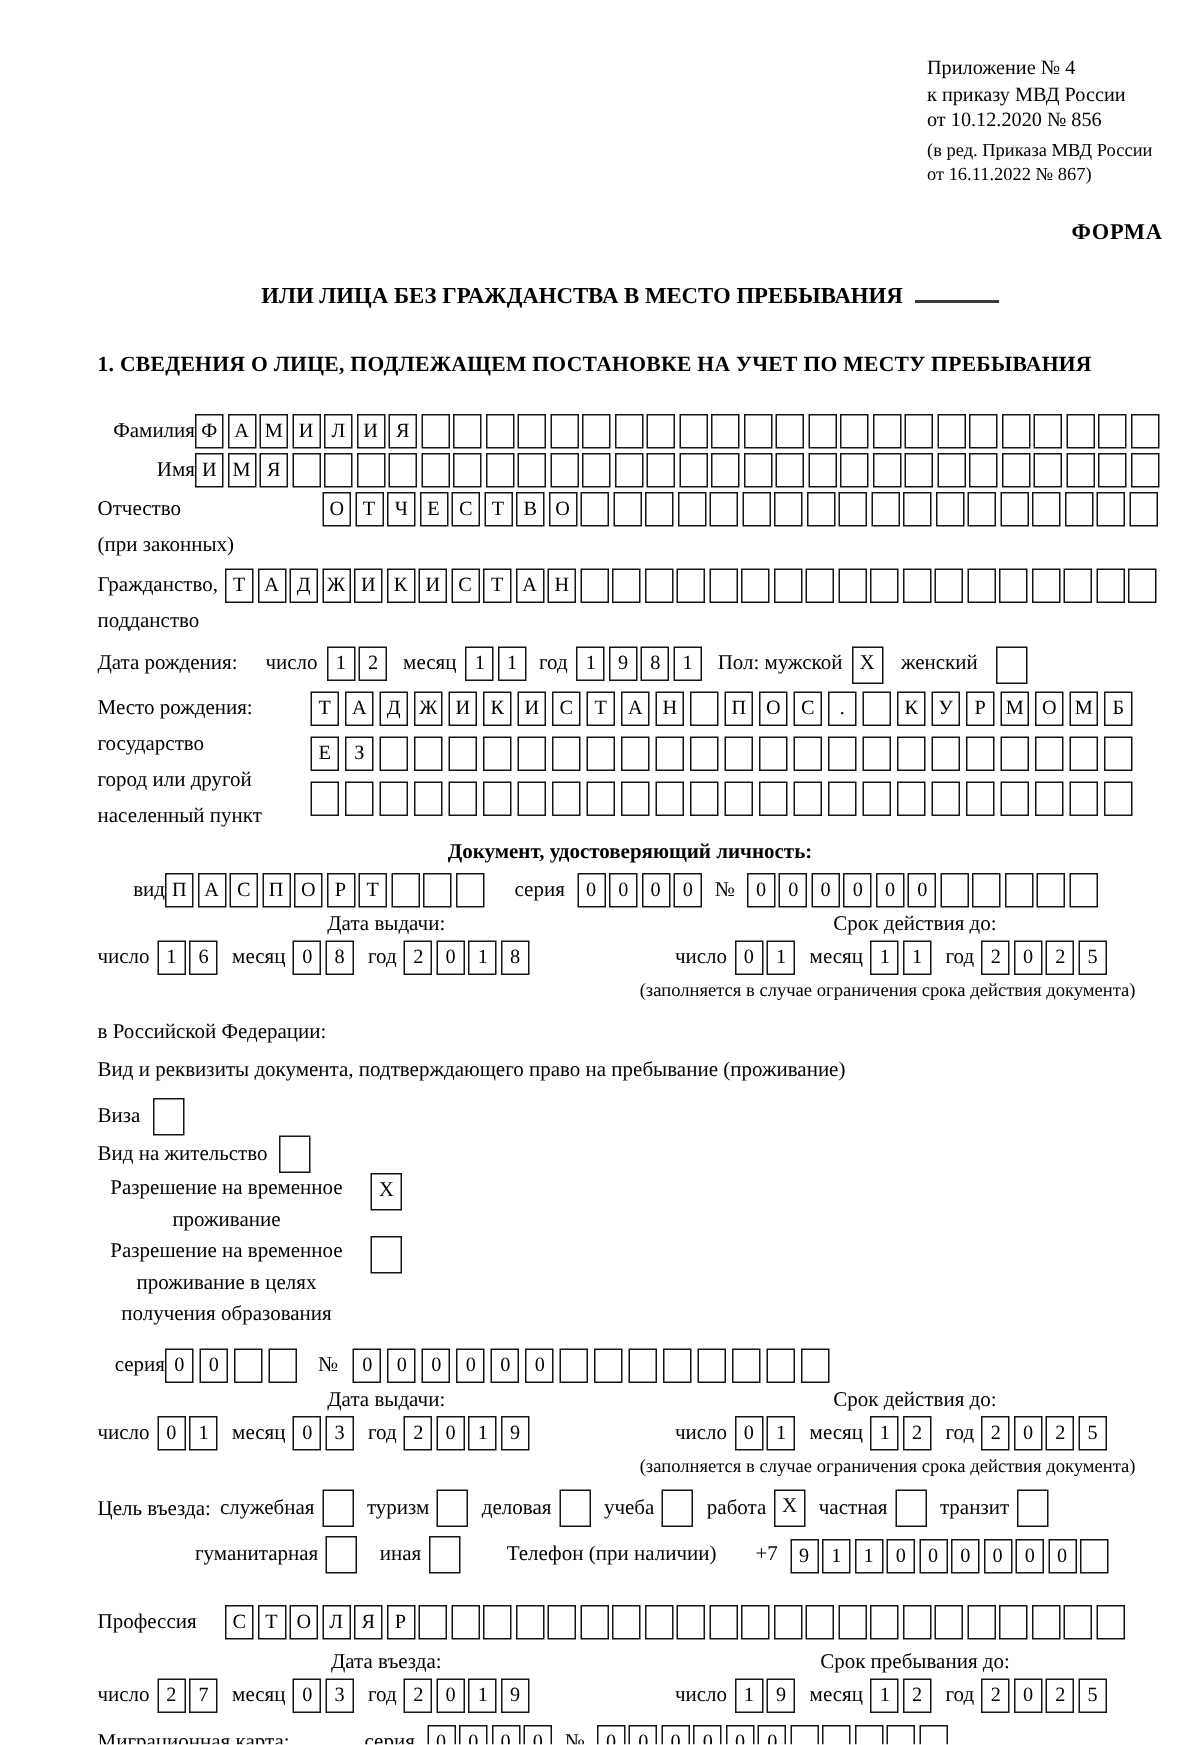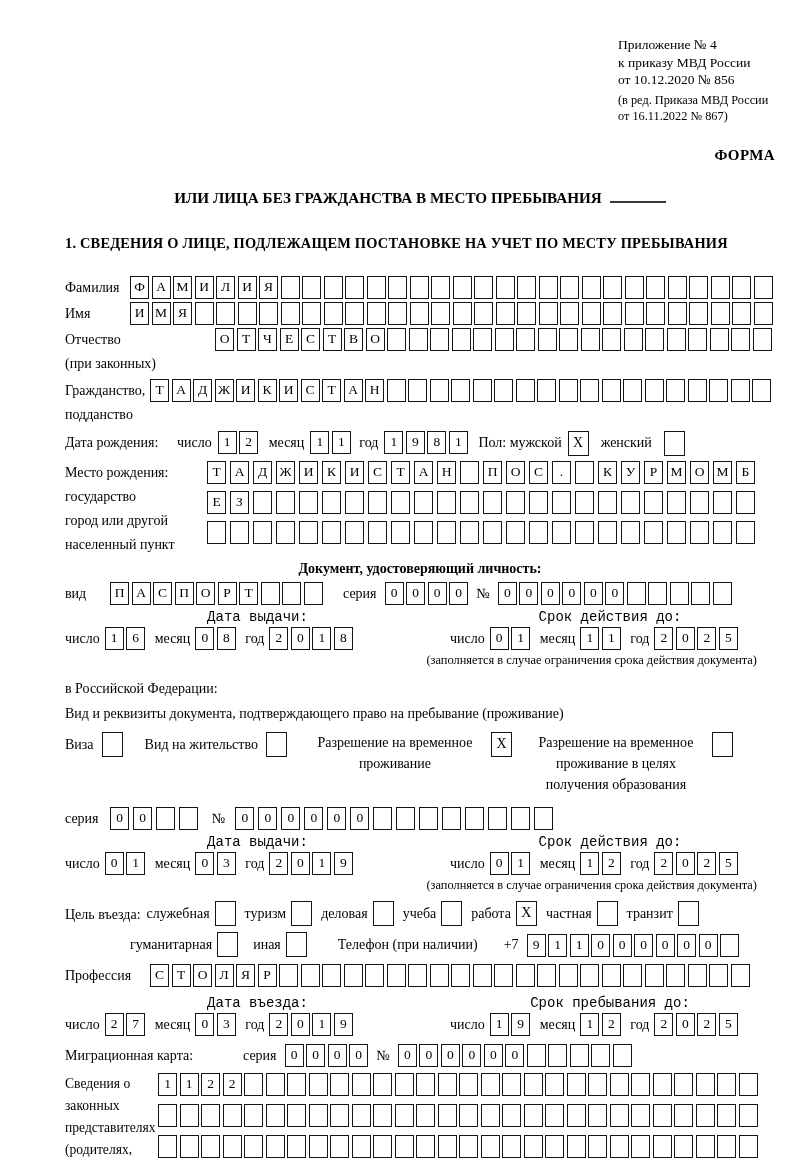--- a/index.html
+++ b/index.html
@@ -13,48 +13,48 @@
   .header-block{margin-left:553px;line-height:1.3;font-size:13.5px;}
   .header-note{font-size:12.3px;margin-top:4px;line-height:1.3;}
   .forma{text-align:right;font-weight:bold;font-size:15px;margin-top:22px;letter-spacing:.4px;}
   .title{text-align:center;font-weight:bold;font-size:15.2px;margin-top:22px;line-height:1.55;}
   .title-underline{display:inline-block;width:56px;border-bottom:2px solid #3a3a3a;height:13px;margin-left:8px;}
   .sec-heading{font-weight:bold;font-size:14.4px;margin-top:26px;margin-bottom:24px;letter-spacing:.2px;}
 
   .row{display:flex;align-items:flex-start;margin-bottom:3px;}
   .lbl{flex:none;line-height:23px;}
   .lbl2{line-height:24px;}
-  .w65{width:65px;} .w85{width:85px;} .w150{width:150px;} .w105{width:106px;} .w45{width:45px;}
+  .w65{width:65px;text-align:right;} .w85{width:85px;} .w150{width:150px;} .w105{width:106px;} .w45{width:45px;text-align:right;}
   .cells{display:inline-flex;flex:none;}
   .cell{
     box-sizing:border-box;flex:none;width:19px;height:23px;border:1.7px solid #151515;
     margin-right:2.5px;text-align:center;font-size:13.5px;line-height:19px;
   }
   .cells.wide .cell{margin-right:4px;}
   .checkbox{
     box-sizing:border-box;flex:none;width:21px;height:25px;border:1.7px solid #151515;
     text-align:center;font-size:14px;line-height:21px;display:inline-block;
   }
   .mini-lbl{line-height:23px;flex:none;}
   .gap6{margin-left:6px;} .gap8{margin-left:8px;} .gap12{margin-left:12px;}
 
   .dategroup{display:inline-flex;align-items:flex-start;}
   .dategroup .mini-lbl{margin-right:5px;}
   .dategroup .cells{margin-right:7px;}
 
   .center-heading{text-align:center;font-weight:bold;font-size:14px;margin:4px 0 5px 0;}
-  .twocol-head{display:flex;margin-top:4px;font-family:Liberation Mono, monospace;}
+  .twocol-head{display:flex;margin-top:4px;}
   .col-l{width:385px;text-align:center;flex:none;}
   .col-r{width:320px;text-align:center;flex:none;}
   .twocol{display:flex;align-items:flex-start;margin-top:2px;}
   .dg-left{width:385px;flex:none;}
   .validity-note{text-align:right;font-size:12.4px;padding-right:18px;margin:3px 0 8px 0;}
 
   .plain-line{line-height:25px;}
-  .opts-row{display:flex;align-items:flex-start;margin-top:6px;margin-bottom:12px;}
+  .opts-row{display:flex;align-items:flex-start;margin-top:6px;margin-bottom:12px;flex-direction:column;}
   .opt-inline{display:inline-flex;align-items:flex-start;margin-right:22px;}
   .opt-inline .lbl{margin-right:8px;line-height:25px;}
   .opt-block{display:inline-flex;align-items:flex-start;margin-right:18px;}
   .opt-text{width:172px;text-align:center;line-height:21px;margin-right:10px;}
 
   .purpose-row{display:flex;align-items:flex-end;flex-wrap:nowrap;margin-top:8px;}
   .pair{display:inline-flex;align-items:flex-start;margin-right:9px;}
   .pair .lbl{margin-right:5px;line-height:25px;}
 
   .legal{display:flex;align-items:flex-start;margin-top:6px;}
@@ -574,21 +574,21 @@
         <span class="cell">0</span>
         <span class="cell">0</span>
         <span class="cell">0</span>
         <span class="cell">0</span>
         <span class="cell">0</span>
         <span class="cell">0</span>
         <span class="cell"></span>
       </span>
   </div>
 
-  <div class="row" style="margin-top:7px">
+  <div class="row" style="margin-top:21px">
     <span class="lbl w85">Профессия</span>
     <span class="cells">
         <span class="cell">С</span>
         <span class="cell">Т</span>
         <span class="cell">О</span>
         <span class="cell">Л</span>
         <span class="cell">Я</span>
         <span class="cell">Р</span>
         <span class="cell"></span>
         <span class="cell"></span>

